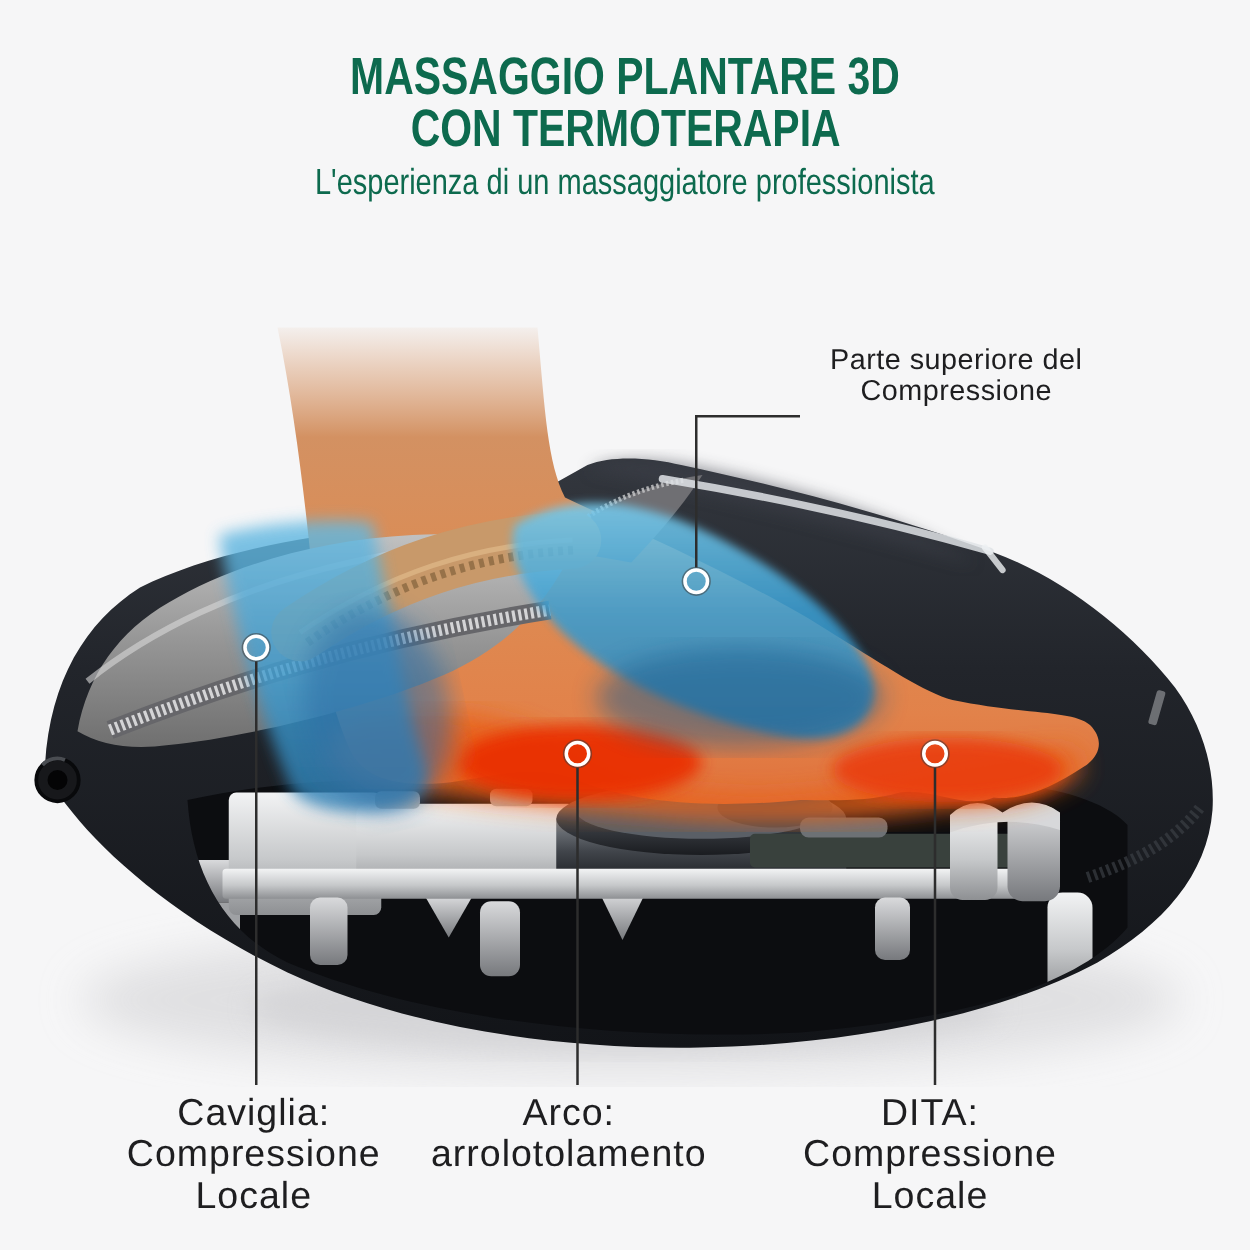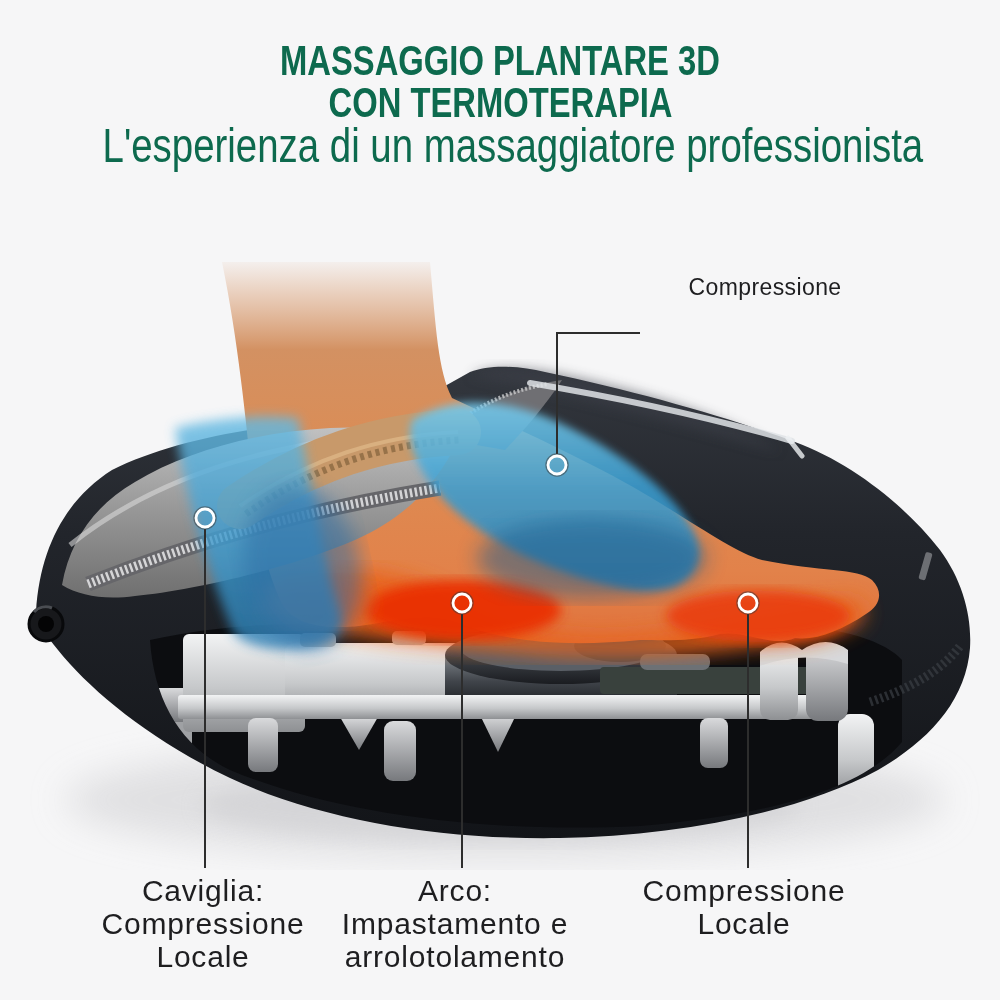--- a/index.html
+++ b/index.html
@@ -9,21 +9,21 @@
   }
   html,body{margin:0;padding:0;}
   body{background:#e9e9ea;font-family:"Liberation Sans","DejaVu Sans",sans-serif;}
   .stage{position:relative;width:1000px;height:1000px;margin:0 auto;background:var(--background);overflow:hidden;}
   .scene{position:absolute;left:0;top:0;width:1000px;height:1000px;}
 
   .header{position:absolute;left:0;top:0;width:1000px;text-align:center;color:var(--title-green);}
   .title-line{position:absolute;left:0;width:1000px;height:42px;line-height:42px;font-size:42px;font-weight:700;white-space:nowrap;}
   .title-line .condense{display:inline-block;transform:scaleX(.78);transform-origin:50% 50%;}
   .t1{top:40px;} .t2{top:82px;text-decoration:underline;}
-  .subtitle{position:absolute;left:0;top:124px;width:1000px;height:44px;line-height:44px;font-size:48px;font-weight:400;white-space:nowrap;}
+  .subtitle{position:absolute;left:0;top:124px;width:1000px;height:44px;line-height:44px;font-size:29px;font-weight:400;white-space:nowrap;}
   .subtitle .condense{display:inline-block;transform:scaleX(.80);transform-origin:50% 50%;}
 
   .callout{position:absolute;color:var(--label-dark);text-align:center;}
   .callout .cl{display:block;white-space:nowrap;}
   .callout-top{left:640px;top:275px;width:250px;font-size:23px;line-height:25px;letter-spacing:.4px;}
   .callout-bottom{top:874px;width:300px;font-size:30px;line-height:33px;letter-spacing:.8px;}
   .callout-ankle{left:53px;}
   .callout-arch{left:305px;}
   .callout-toes{left:594px;}
 </style>
@@ -204,33 +204,34 @@
     </g>
   </svg>
 
   <div class="header">
     <div class="title-line t1"><span class="condense">MASSAGGIO PLANTARE 3D</span></div>
     <div class="title-line t2"><span class="condense">CON TERMOTERAPIA</span></div>
     <div class="subtitle"><span class="condense">L'esperienza di un massaggiatore professionista</span></div>
   </div>
 
   <div class="callout callout-top">
+    <span class="cl">Parte superiore del</span>
     <span class="cl">Compressione</span>
   </div>
 
   <div class="callout callout-bottom callout-ankle">
     <span class="cl">Caviglia:</span>
     <span class="cl">Compressione</span>
     <span class="cl">Locale</span>
   </div>
 
   <div class="callout callout-bottom callout-arch">
     <span class="cl">Arco:</span>
-    <span class="cl">Impastamento e</span>
     <span class="cl">arrolotolamento</span>
   </div>
 
   <div class="callout callout-bottom callout-toes">
+    <span class="cl">DITA:</span>
     <span class="cl">Compressione</span>
     <span class="cl">Locale</span>
   </div>
 
 </div>
 
 </body></html>

